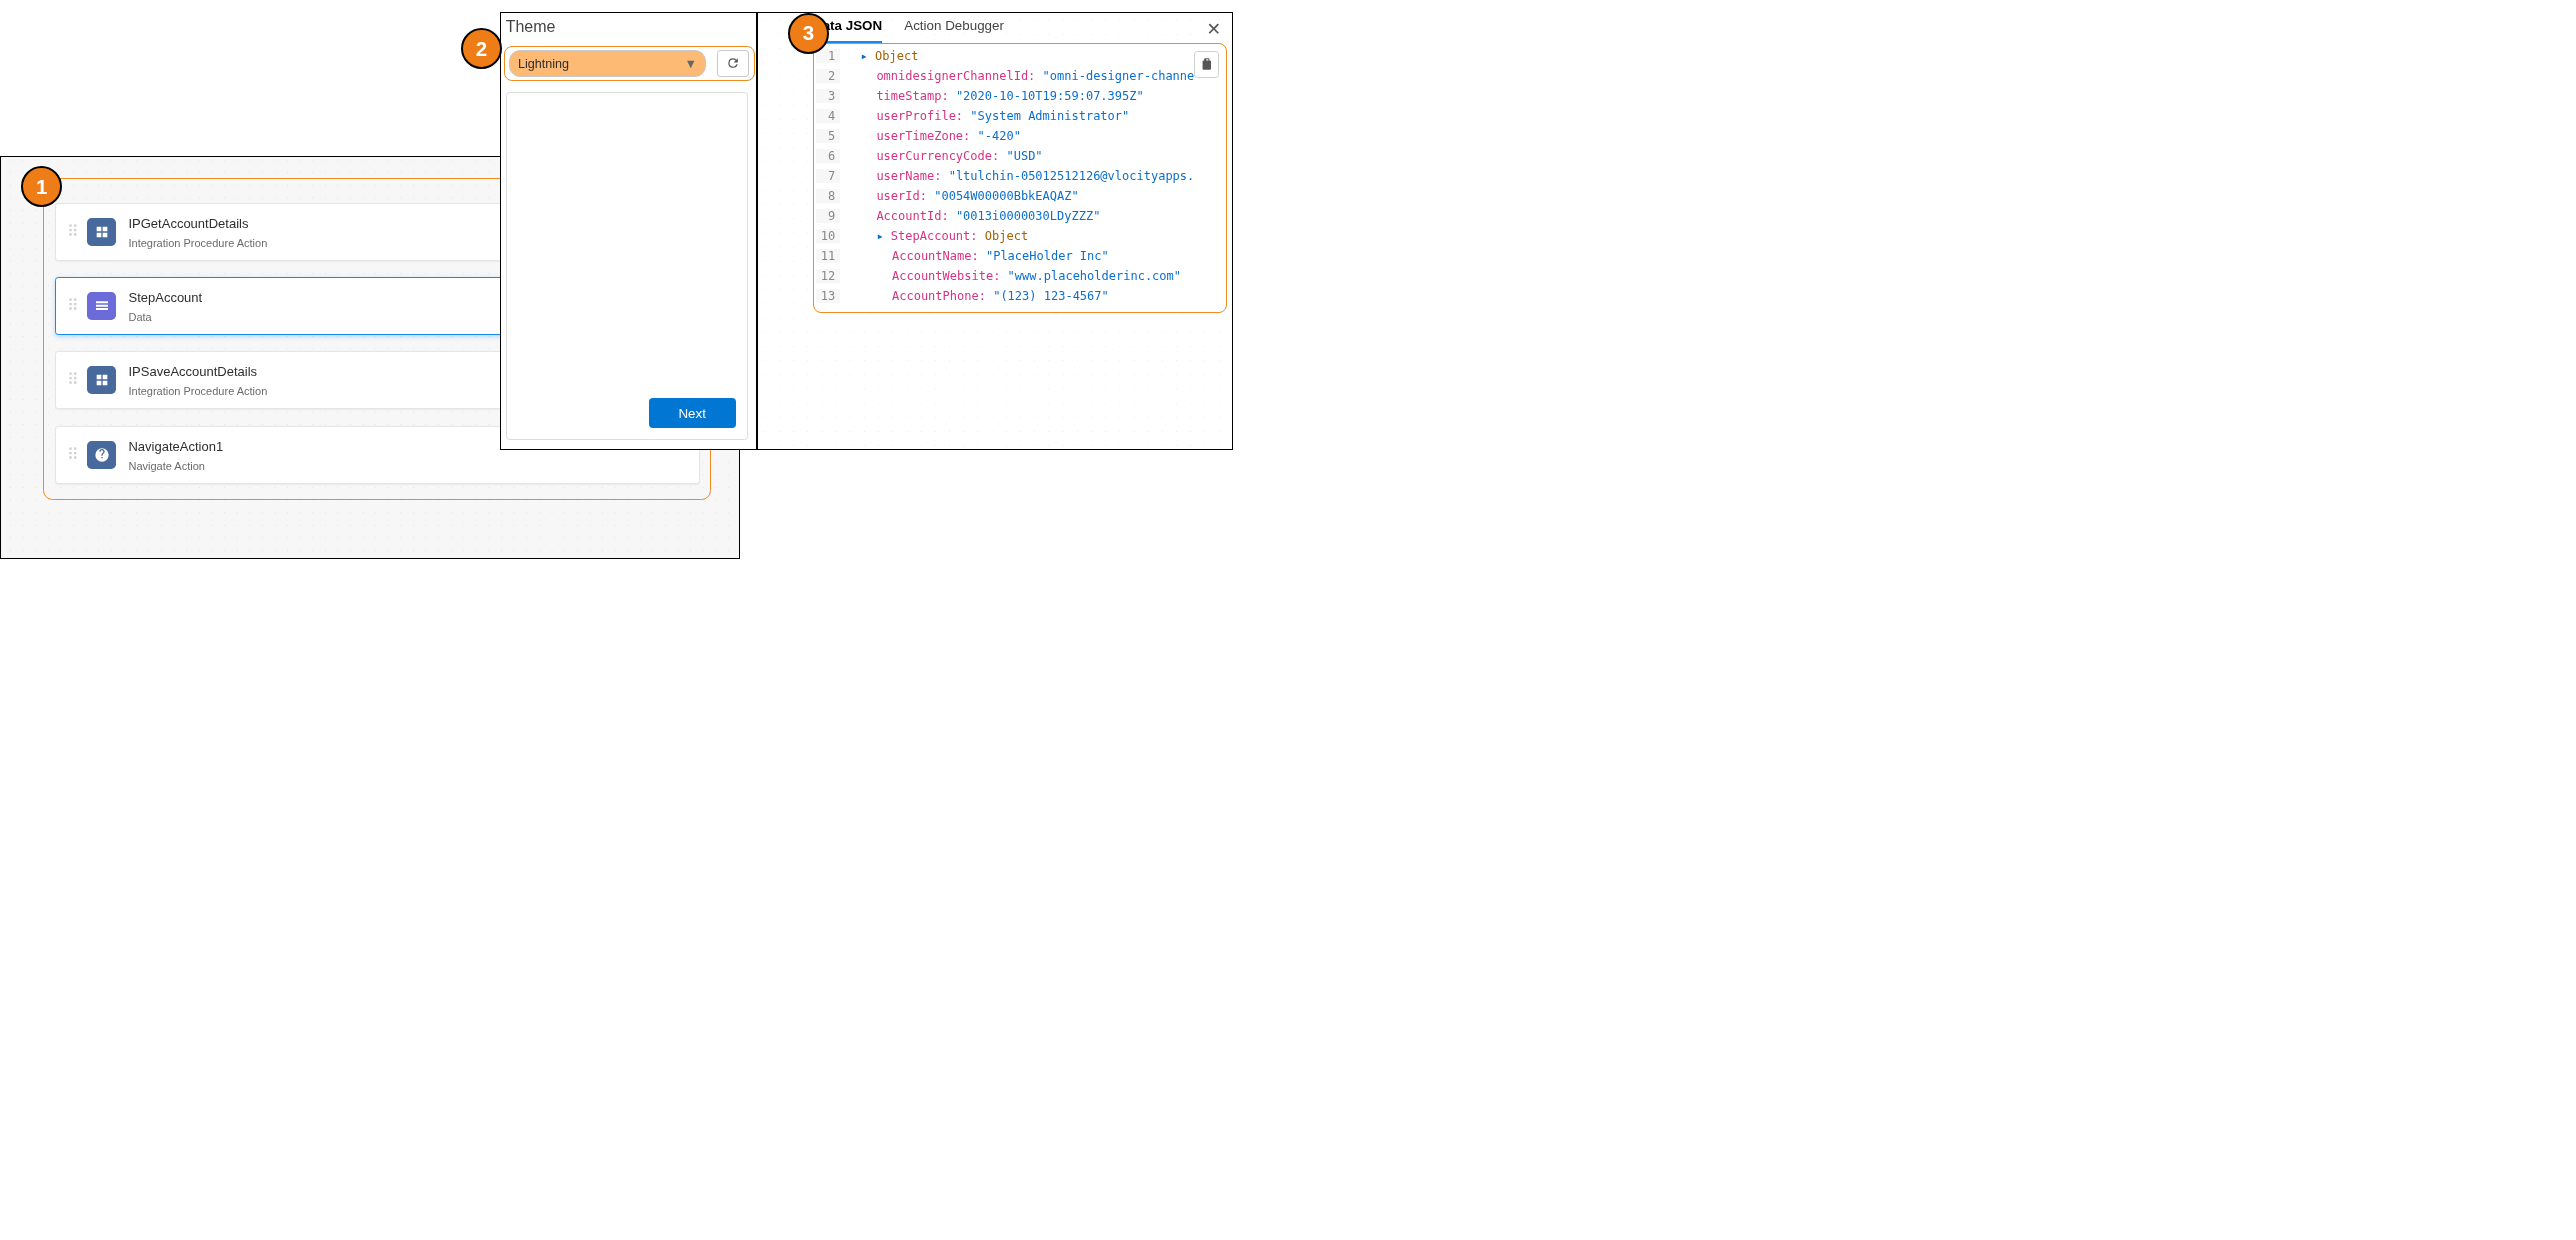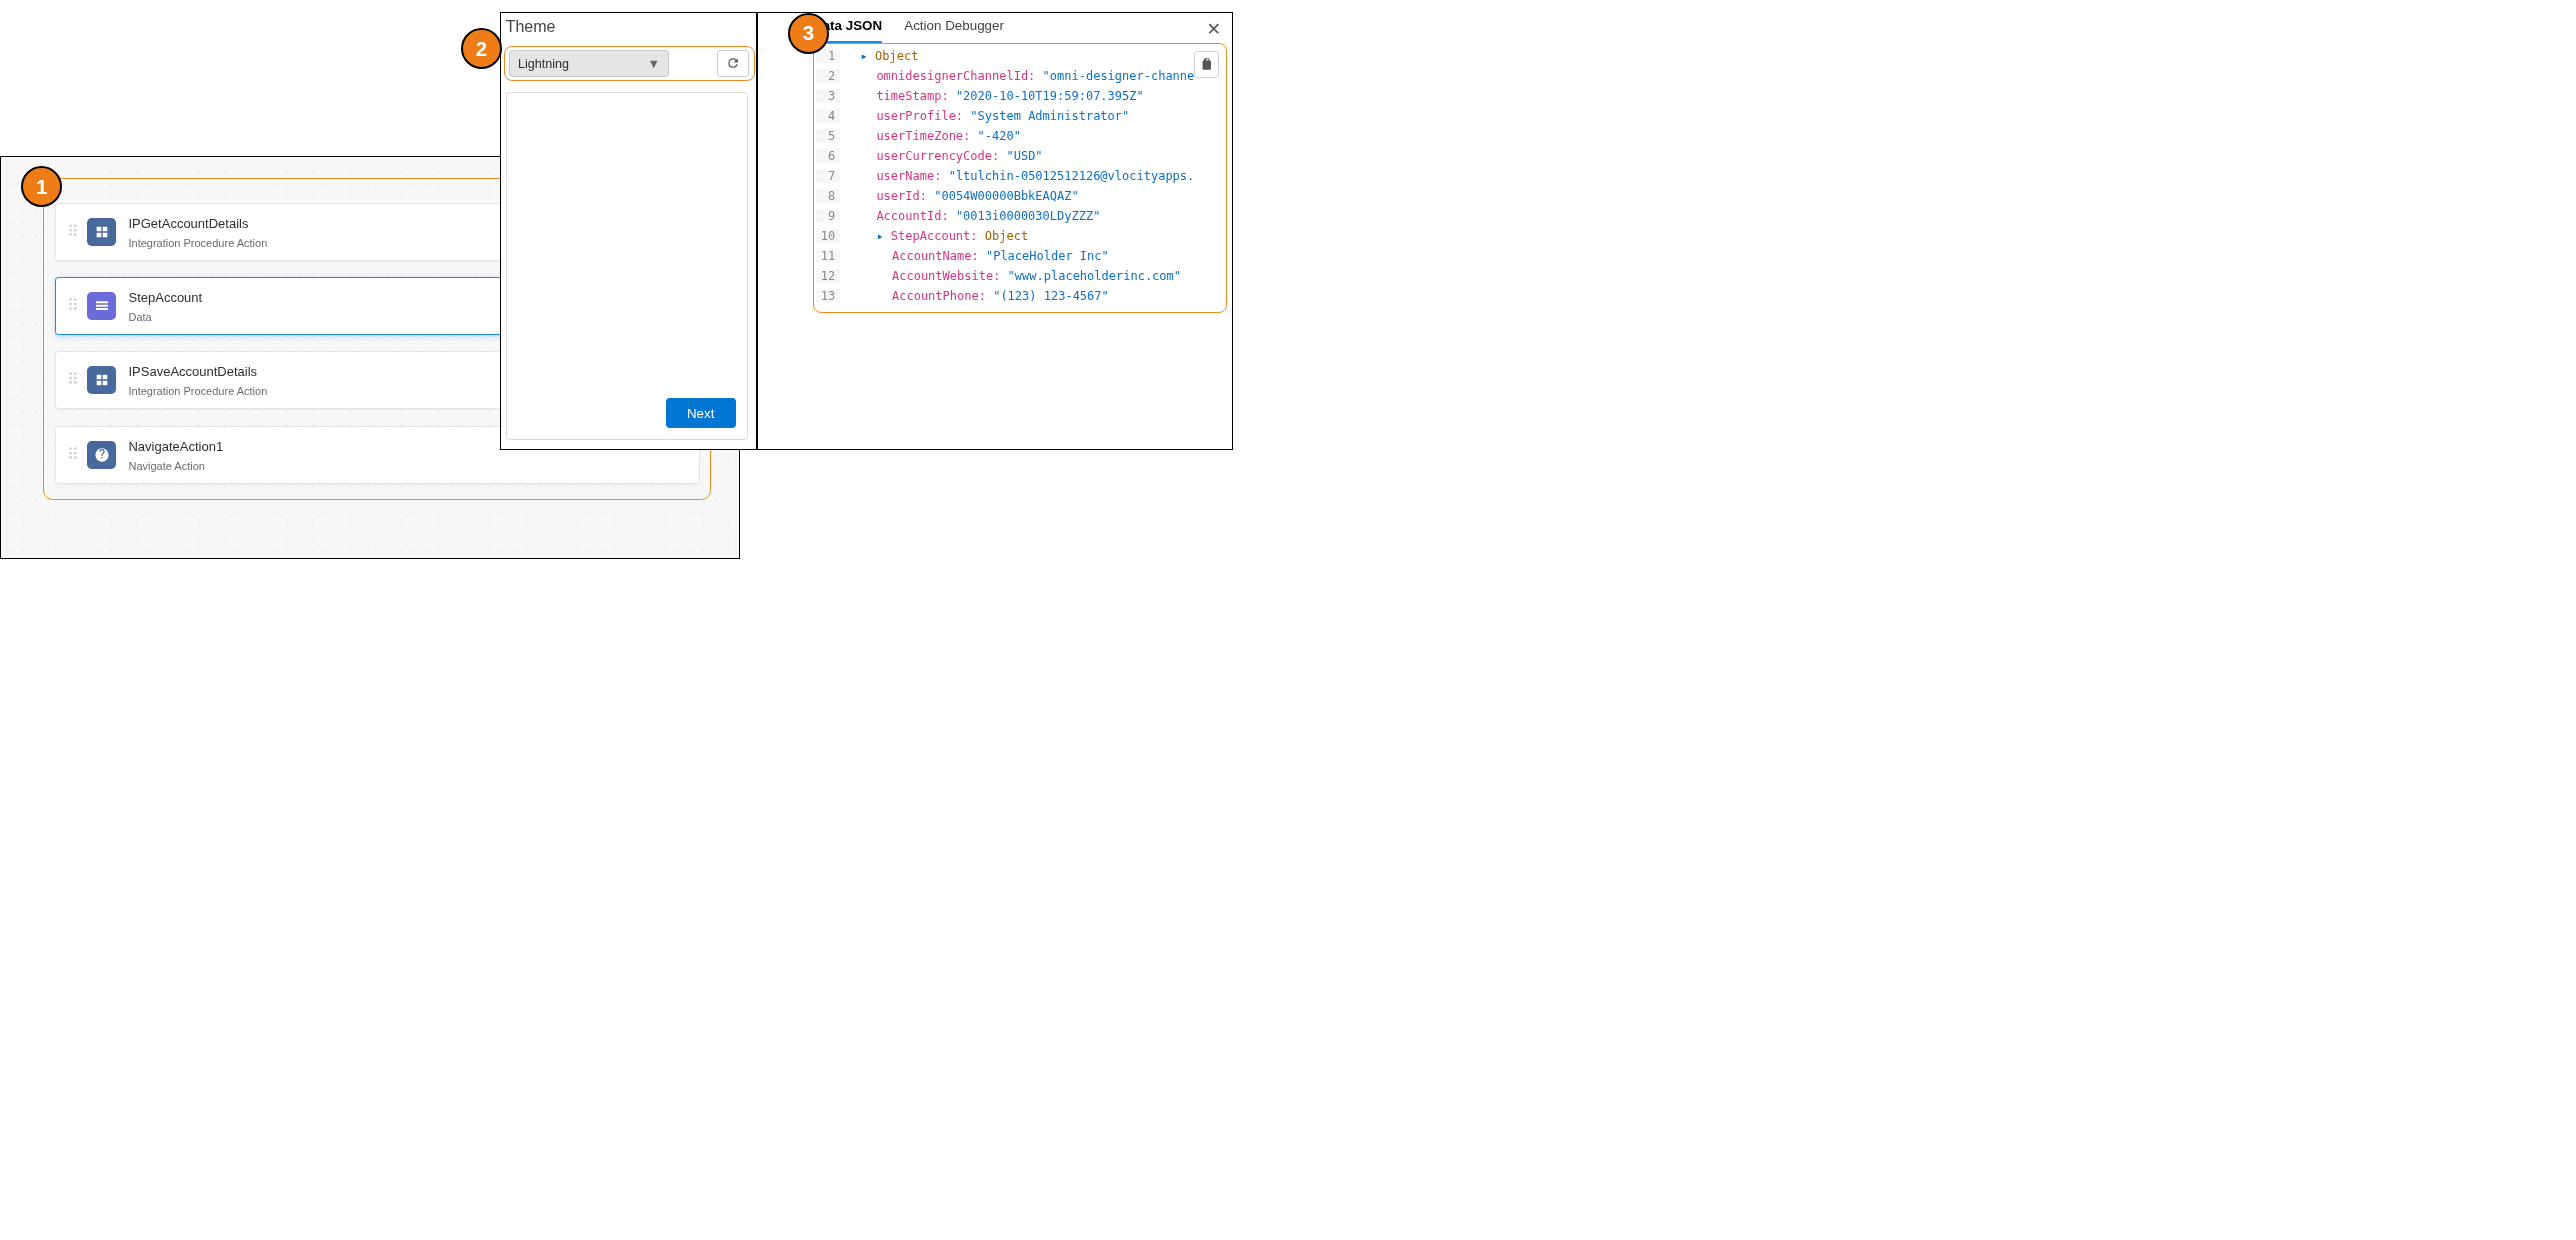--- a/index.html
+++ b/index.html
@@ -101,27 +101,27 @@
   .callout-rect-2 {
     position: absolute;
     left: 3.2px; top: 33px;
     width: 251px; height: 35px;
     border: 1.6px solid #f08b1f;
     border-radius: 8px;
   }
   .theme-select {
     position: absolute;
     left: 8px; top: 37px;
-    width: 160px; height: 27px;
+    width: 197px; height: 27px;
     border: 0.8px solid #c9c9c9;
-    border-radius: 4px;
+    border-radius: 11px;
     display: flex; align-items: center; justify-content: space-between;
     padding: 0 8px;
     font-size: 12.6px; color: #2e2e2e;
-    background: #e5e5e5;
+    background: #fdba74;
   }
   .theme-select .caret { color: #666; }
   .refresh-btn {
     position: absolute;
     left: 216px; top: 37px;
     width: 32px; height: 27px;
     border: 0.8px solid #c9c9c9;
     border-radius: 3.2px;
     display: flex; align-items: center; justify-content: center;
     background: #fff;
@@ -131,21 +131,21 @@
     position: absolute;
     left: 4.7px; top: 79px;
     width: 242px; height: 348px;
     border: 0.8px solid #ddd;
     border-radius: 3.2px;
     background: #fff;
   }
   .next-btn {
     position: absolute;
     right: 11px; bottom: 11px;
-    width: 70px; height: 30px;
+    width: 87px; height: 30px;
     background: #0176d3;
     color: #fff;
     border-radius: 4px;
     display: flex; align-items: center; justify-content: center;
     font-size: 13.4px;
   }
 
   
   .panel-json {
     position: absolute;

